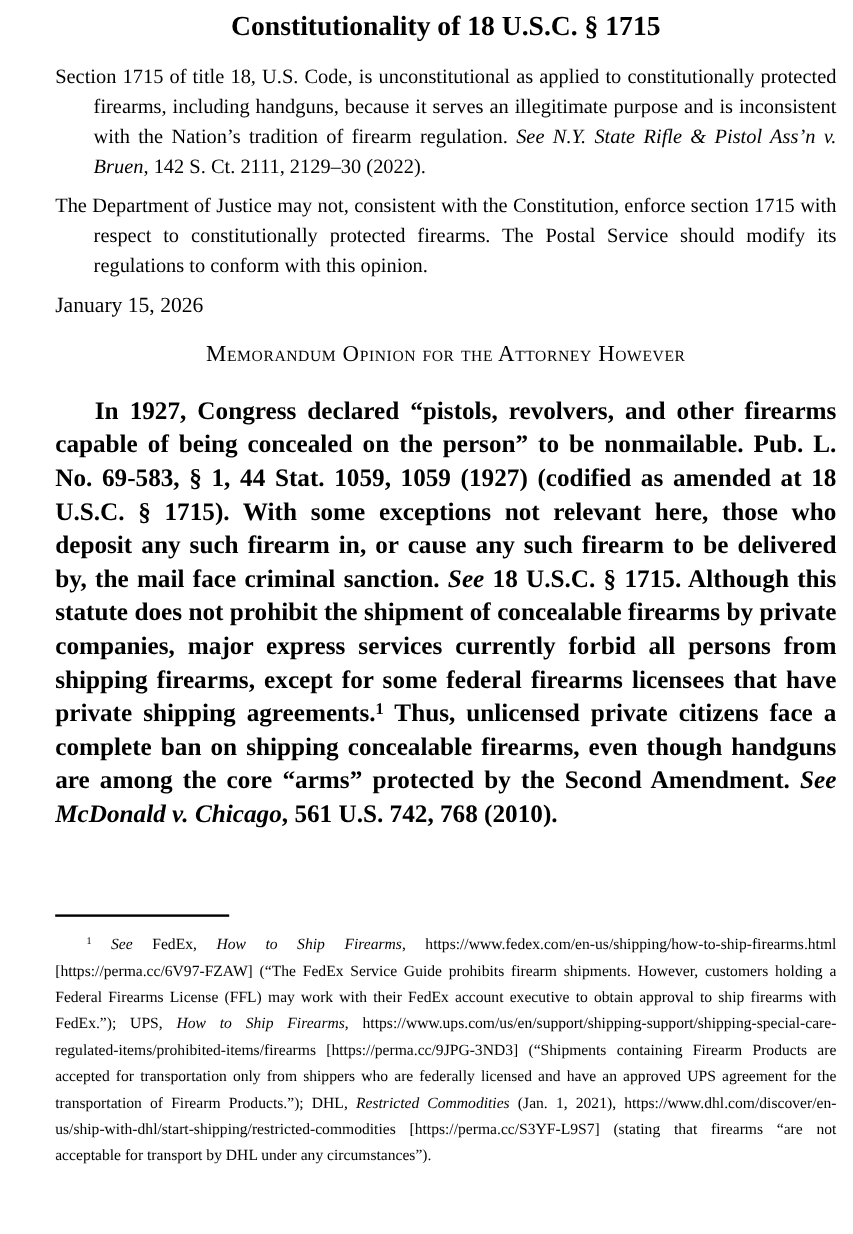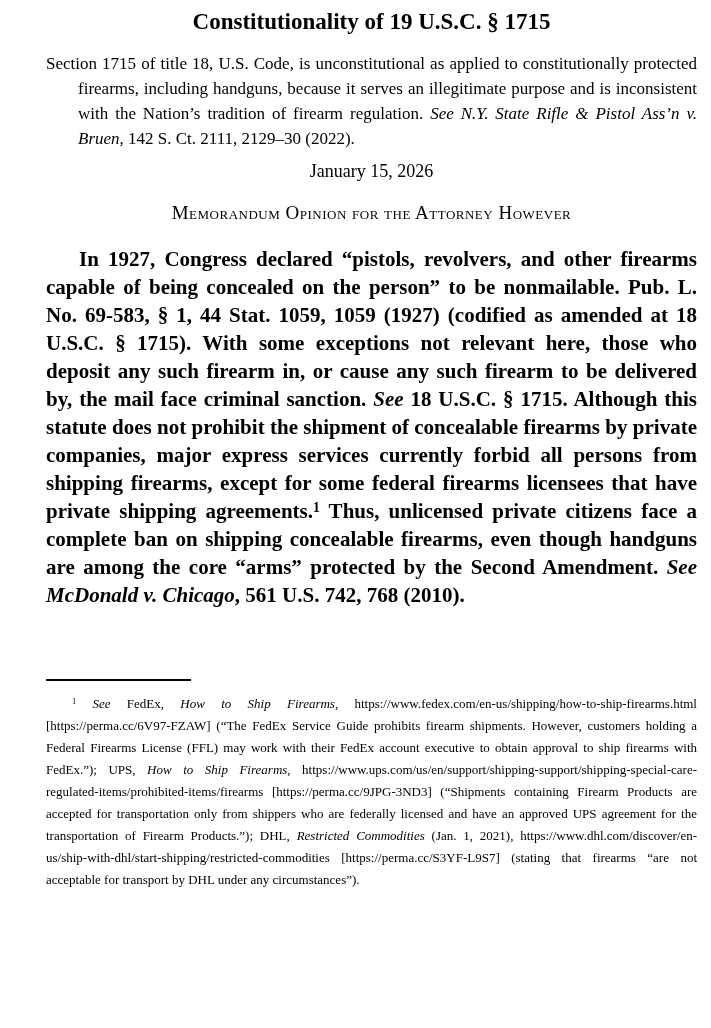--- a/index.html
+++ b/index.html
@@ -38,21 +38,21 @@
     text-align: justify;
     padding-left: 32px;
     text-indent: -32px;
     hyphens: auto;
     -webkit-hyphens: auto;
   }
   .opinion-date {
     margin: 4px 0 0 0;
     font-size: 18px;
     line-height: 24px;
-    text-align: center;
+    text-align: left;
   }
   .memo-heading {
     margin: 18px 0 0 0;
     font-size: 19px;
     line-height: 24px;
     font-weight: normal;
     font-variant: small-caps;
     letter-spacing: 0.5px;
     text-align: center;
   }
@@ -87,24 +87,25 @@
     vertical-align: baseline;
     position: relative;
     top: -0.45em;
   }
 </style>
 </head>
 <body>
 
 <div class="page">
 
-  <h1 class="opinion-title">Constitutionality of 19 U.S.C. § 1715</h1>
+  <h1 class="opinion-title">Constitutionality of 18 U.S.C. § 1715</h1>
 
   <div class="headnotes">
     <p class="headnote"><span>Section 1715 of title 18, U.S. Code, is unconstitutional as applied to constitutionally protected firearms, including handguns, because it serves an illegitimate purpose and is inconsistent with the Nation’s tradition of firearm regulation.  </span><i>See N.Y. State Rifle &amp; Pistol Ass’n v. Bruen</i><span>, 142 S. Ct. 2111, 2129–30 (2022).</span></p>
+    <p class="headnote"><span>The Department of Justice may not, consistent with the Constitution, enforce section 1715 with respect to constitutionally protected firearms.  The Postal Service should modify its regulations to conform with this opinion.</span></p>
   </div>
 
   <p class="opinion-date">January 15, 2026</p>
 
   <h2 class="memo-heading">Memorandum Opinion for the Attorney However</h2>
 
   <p class="body-paragraph"><span>In 1927, Congress declared “pistols, revolvers, and other firearms capable of being concealed on the person” to be nonmailable. Pub. L. No. 69-583, § 1, 44 Stat. 1059, 1059 (1927) (codified as amended at 18 U.S.C. § 1715). With some exceptions not relevant here, those who deposit any such firearm in, or cause any such firearm to be delivered by, the mail face criminal sanction. </span><i>See</i><span> 18 U.S.C. § 1715. Although this statute does not prohibit the shipment of concealable firearms by private companies, major express services currently forbid all persons from shipping firearms, except for some federal firearms licensees that have private shipping agreements.</span><sup>1</sup><span> Thus, unlicensed private citizens face a complete ban on shipping concealable firearms, even though handguns are among the core “arms” protected by the Second Amendment. </span><i>See McDonald v. Chicago</i><span>, 561 U.S. 742, 768 (2010).</span></p>
 
   <hr class="footnote-rule">
 

